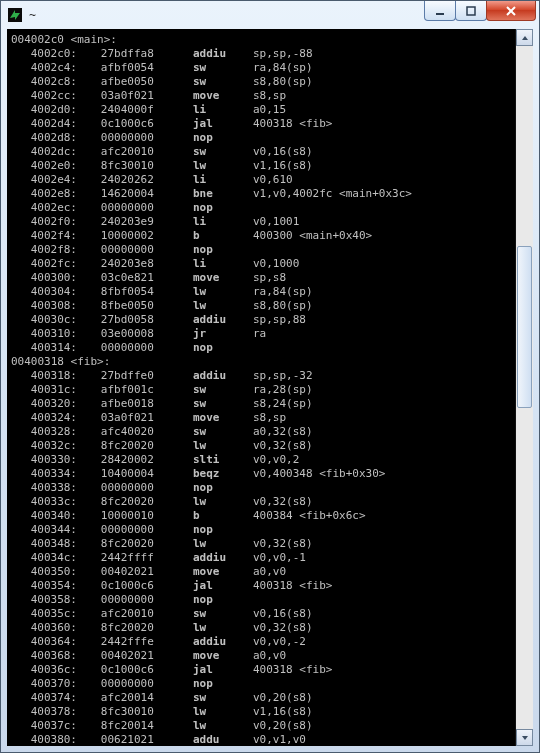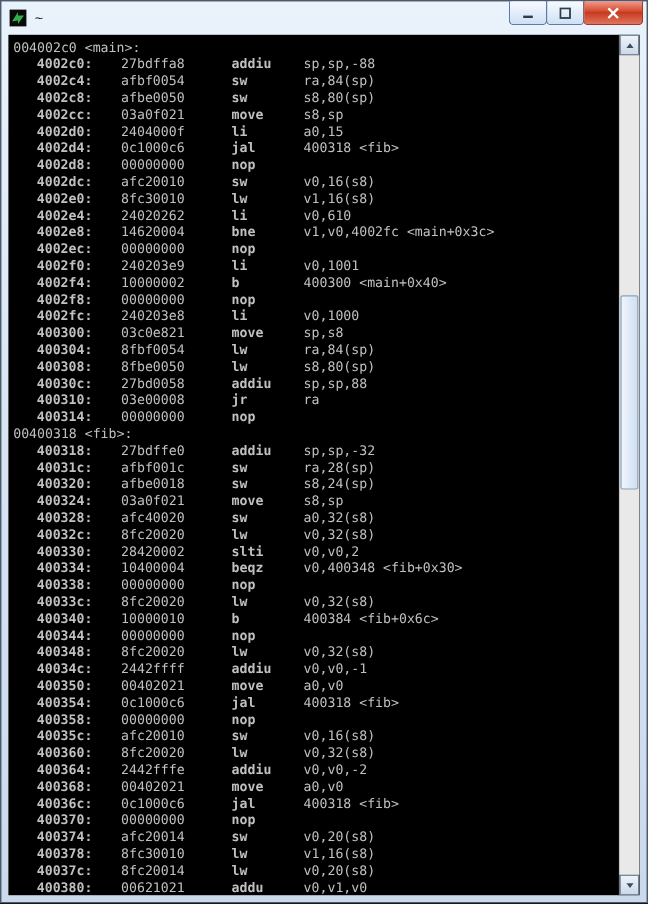--- a/index.html
+++ b/index.html
@@ -116,21 +116,21 @@
   .sthumb {
     position:absolute;
     left:1px; right:1px;
     top:200px;
     height:160px;
     background: linear-gradient(to right,#f0f5fb,#cfdff2);
     border:1px solid #8aa1bc;
     border-radius:2px;
   }
   .line { display:flex; }
-  .addr { width: 66px; display:inline-block; text-align:right; padding-right:4px;font-weight:bold;}
+  .addr { width: 66px; display:inline-block; text-align:right; padding-right:4px;}
   .hex  { width: 100px; display:inline-block;}
   .mnem { width: 60px; display:inline-block; padding-left:12px;font-weight:bold;}
   .ops  { display:inline-block;}
   .header { color:#c0c0c0; }
 </style>
 </head>
 <body>
 
 <div class="window">
 

